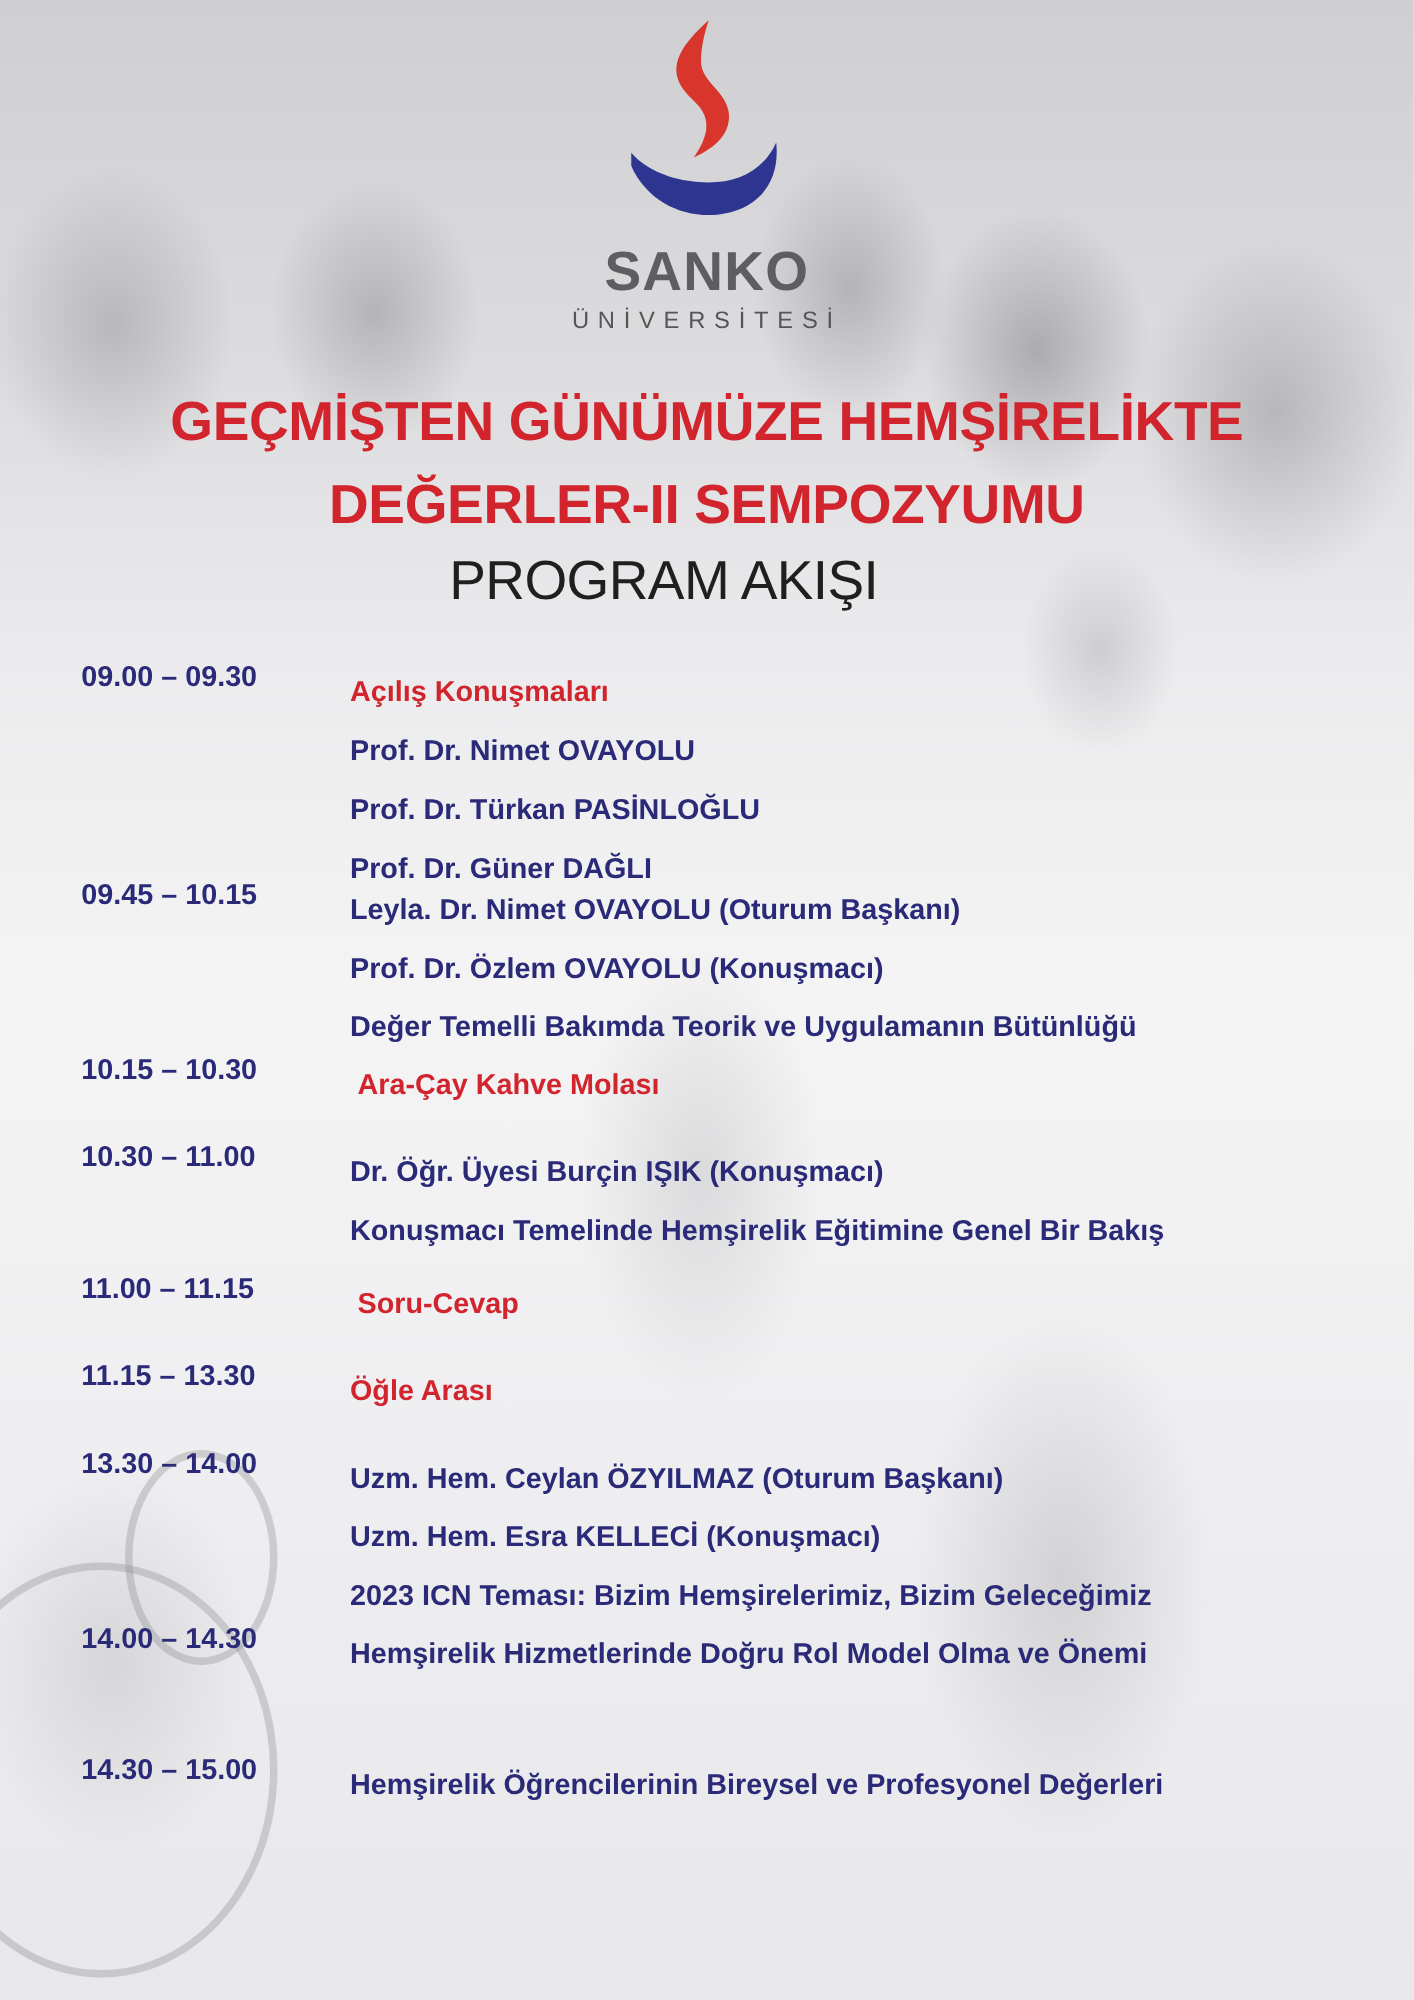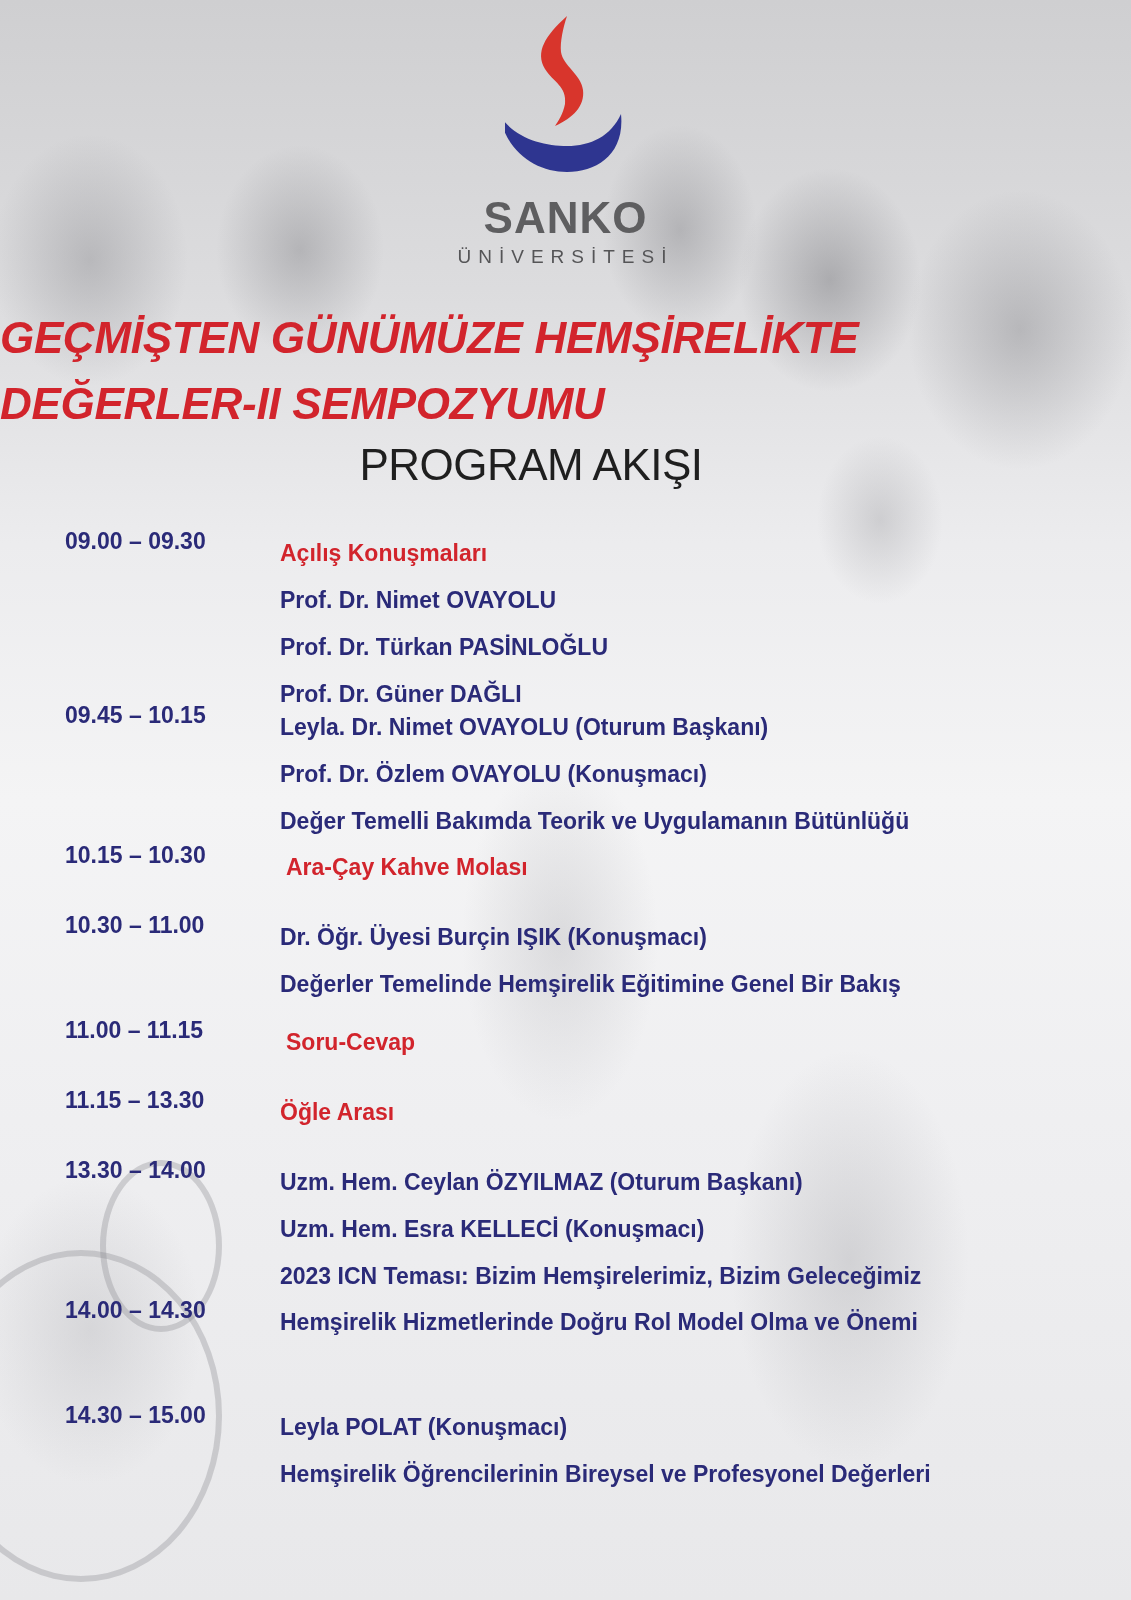--- a/index.html
+++ b/index.html
@@ -31,22 +31,22 @@
   .logo svg.mark { position: absolute; left: 505px; top: 14px; }
   .logo .sanko {
     position: absolute; left: 0; width: 1131px; top: 193px; text-align: center;
     font-weight: bold; font-size: 44px; color: #5e5e60; letter-spacing: 1px;
   }
   .logo .uni {
     position: absolute; left: 0; width: 1131px; top: 246px; text-align: center;
     font-size: 19px; letter-spacing: 7px; color: #555557;
   }
   .title {
-    position: absolute; left: 0; width: 1131px; text-align: left;
-    font-weight: bold; color: #d2242c; font-size: 44px; letter-spacing: -0.3px; font-style: italic;
+    position: absolute; left: 0; width: 1131px; text-align: center;
+    font-weight: bold; color: #d2242c; font-size: 44px; letter-spacing: -0.3px;
   }
   .title.l1 { top: 313px; }
   .title.l2 { top: 379px; }
   .subtitle {
     position: absolute; left: 0; width: 1062px; top: 440px; text-align: center;
     font-size: 44px; color: #1f1f1f; letter-spacing: -0.5px;
   }
   .program { position: absolute; left: 0; top: 0; width: 1131px; }
   .slot { position: absolute; left: 0; width: 1131px; }
   .time {
@@ -108,21 +108,21 @@
     <div class="time">10.15 – 10.30</div>
     <div class="lines">
       <div class="line red indent">Ara-Çay Kahve Molası</div>
     </div>
   </div>
 
   <div class="slot" style="top:908px;">
     <div class="time">10.30 – 11.00</div>
     <div class="lines">
       <div class="line">Dr. Öğr. Üyesi Burçin IŞIK (Konuşmacı)</div>
-      <div class="line">Değerler Temelinde Hemşirelik Eğitimine Genel Bir Bakış</div>
+      <div class="line">Konuşmacı Temelinde Hemşirelik Eğitimine Genel Bir Bakış</div>
     </div>
   </div>
 
   <div class="slot" style="top:1013px;">
     <div class="time">11.00 – 11.15</div>
     <div class="lines">
       <div class="line red indent">Soru-Cevap</div>
     </div>
   </div>
 
@@ -145,17 +145,16 @@
   <div class="slot" style="top:1293px;">
     <div class="time">14.00 – 14.30</div>
     <div class="lines">
       <div class="line">Hemşirelik Hizmetlerinde Doğru Rol Model Olma ve Önemi</div>
     </div>
   </div>
 
   <div class="slot" style="top:1398px;">
     <div class="time">14.30 – 15.00</div>
     <div class="lines">
-      <div class="line">Leyla POLAT (Konuşmacı)</div>
       <div class="line">Hemşirelik Öğrencilerinin Bireysel ve Profesyonel Değerleri</div>
     </div>
   </div>
 </div>
 
 </body></html>

